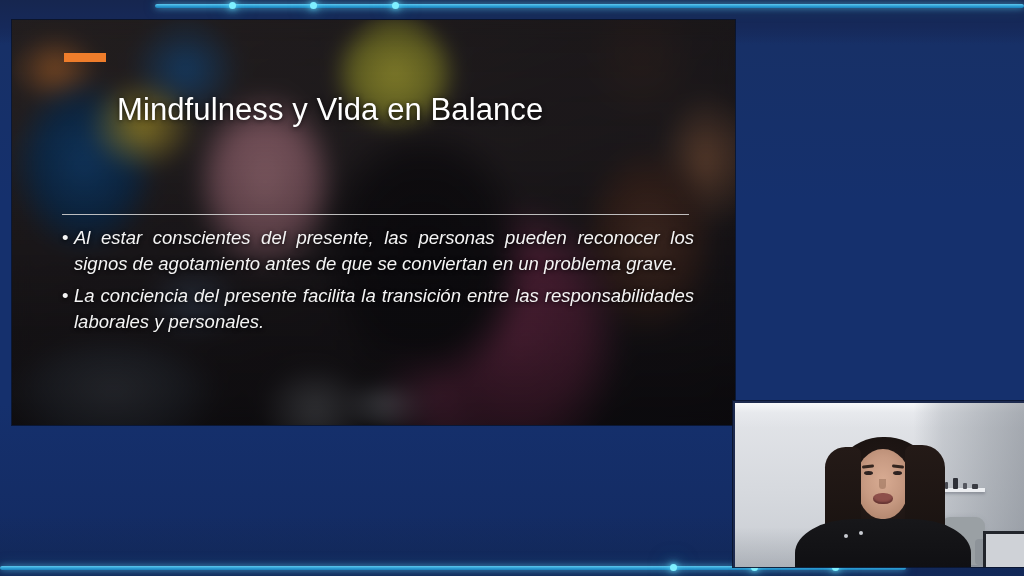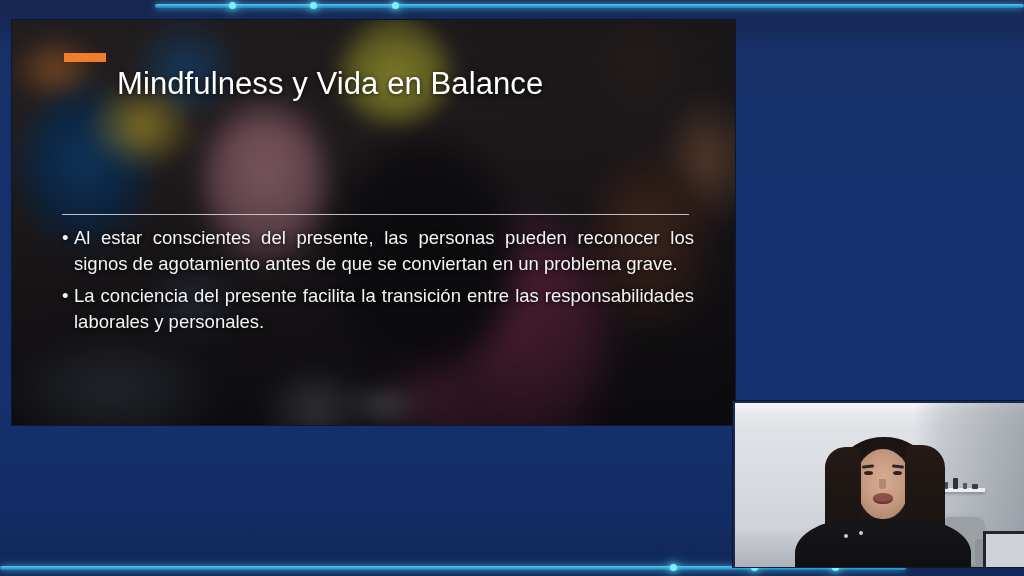--- a/index.html
+++ b/index.html
@@ -135,21 +135,21 @@
     left: 52px;
     top: 33px;
     width: 42px;
     height: 9px;
     background: #ef7d2b;
   }
 
   .slide-title {
     position: absolute;
     left: 105px;
-    top: 46px;
+    top: 72px;
     color: #ffffff;
     font-size: 31px;
     font-weight: 400;
     letter-spacing: .1px;
     text-shadow: 0 1px 5px rgba(0,0,0,.75);
     white-space: nowrap;
   }
 
   .slide-rule {
     position: absolute;
@@ -180,20 +180,21 @@
     flex: 0 0 auto;
     width: 12px;
     font-size: 18.5px;
     line-height: 1.38;
   }
   .bullet-text {
     flex: 1 1 auto;
     text-align: justify;
     text-align-last: left;
     hyphens: none;
+    font-style: italic;
   }
 
   
   #webcam {
     position: absolute;
     left: 733px;
     top: 401px;
     width: 291px;
     height: 166px;
     overflow: hidden;

